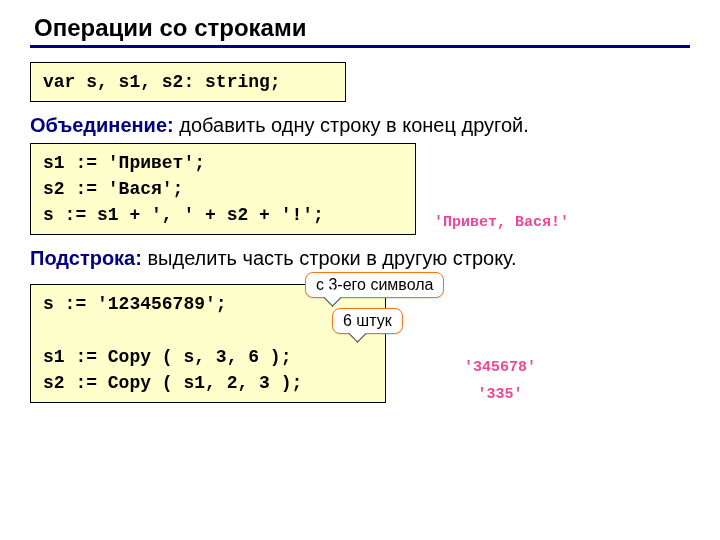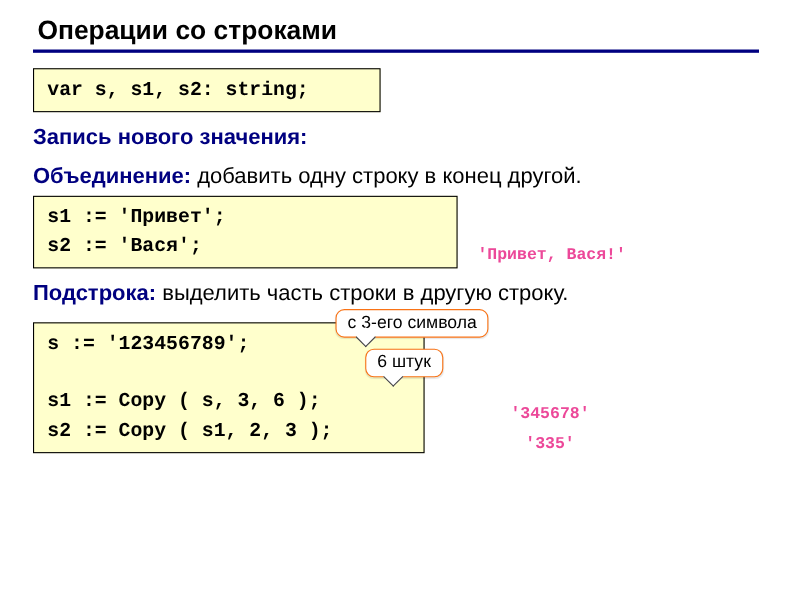--- a/index.html
+++ b/index.html
@@ -79,33 +79,31 @@
 </style>
 </head>
 <body>
 
 <div class="slide">
   <div class="title">Операции со строками</div>
   <div class="underline"></div>
 
   <div class="codebox w1">var s, s1, s2: string;</div>
 
-  <div class="desc">
-    <span class="accent">Запись нового значения:</span>
-  </div>
 
 
   <div class="desc">
     <span class="accent">Объединение:</span><span> добавить одну строку в конец другой.</span>
   </div>
 
   <div class="row">
     <div class="codebox w3">
       <div>s1 := 'Привет';</div>
       <div>s2 := 'Вася';</div>
+      <div>s := s1 + ', ' + s2 + '!';</div>
     </div>
     <div class="result" style="margin-bottom:4px;">'Привет, Вася!'</div>
   </div>
 
   <div class="desc">
     <span class="accent">Подстрока:</span><span> выделить часть строки в другую строку.</span>
   </div>
 
   <div class="block sec4">
     <div class="row">

